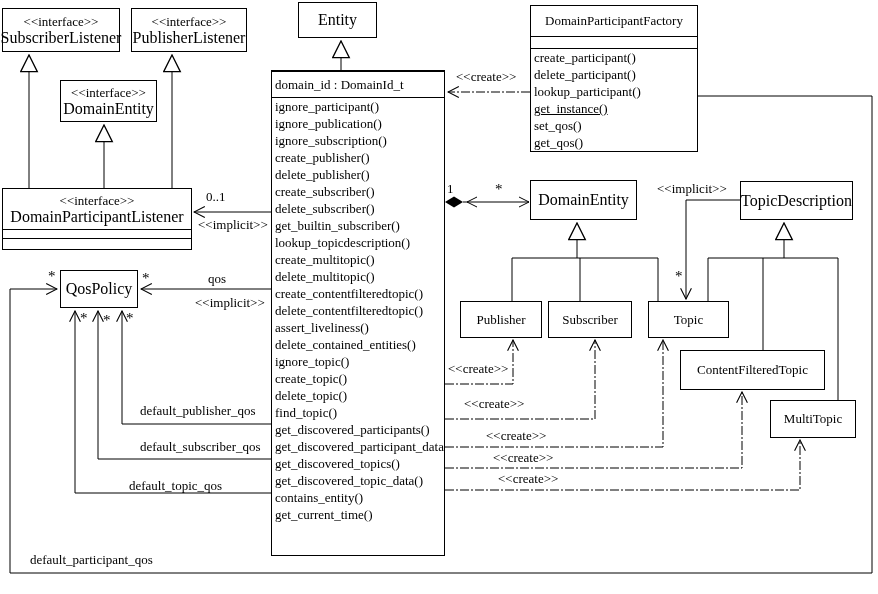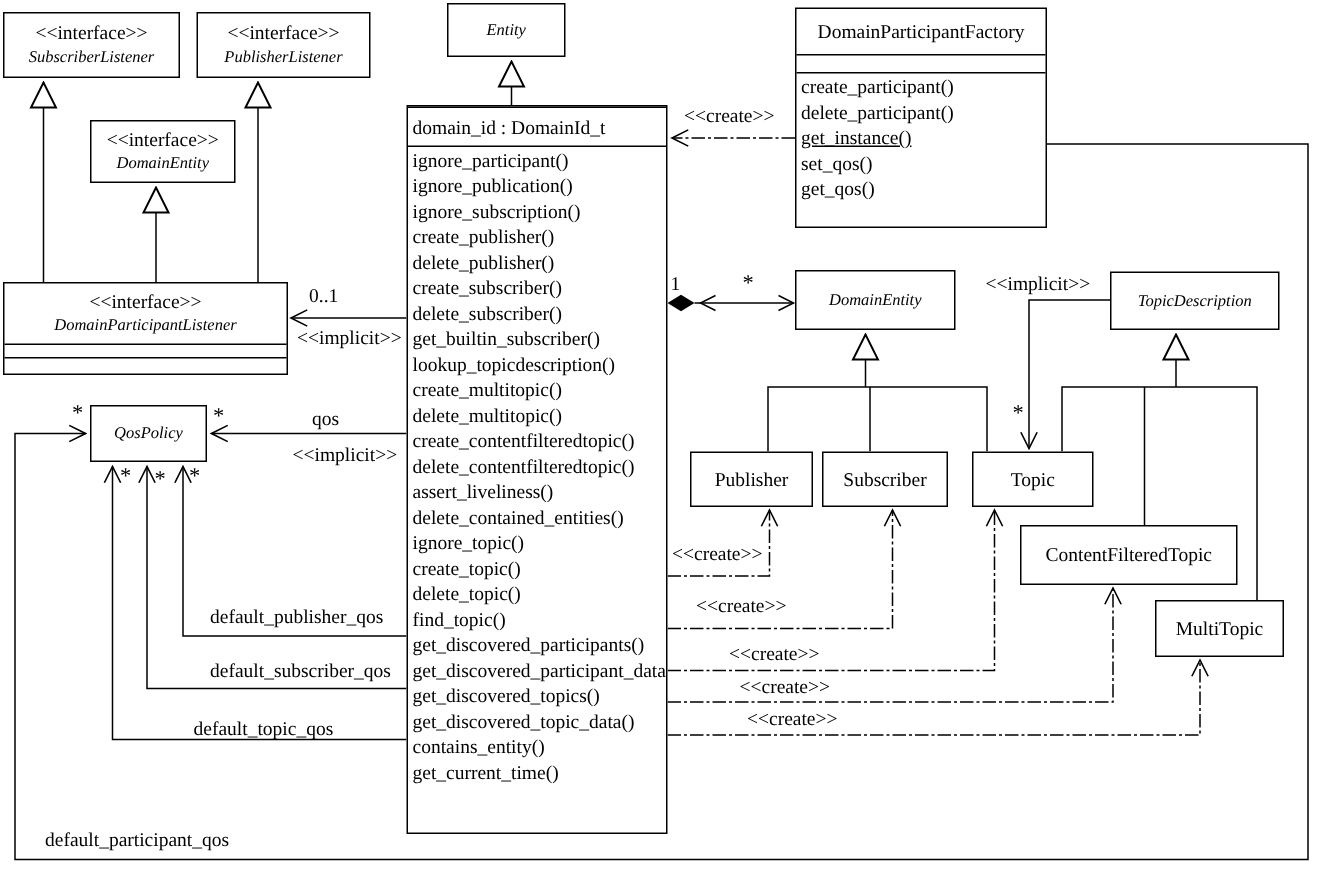--- a/index.html
+++ b/index.html
@@ -3,21 +3,21 @@
 <meta charset="utf-8">
 <style>
   *{margin:0;padding:0;box-sizing:border-box}
   html,body{background:#fff}
   .canvas{position:relative;width:878px;height:594px;background:#ffffff;
     font-family:"Liberation Serif","DejaVu Serif",serif;color:#000;overflow:hidden}
   svg.wires{position:absolute;left:0;top:0;width:878px;height:594px;z-index:0}
   .cls{position:absolute;background:#fff;border:1px solid #000;z-index:1}
   .hdr{display:flex;flex-direction:column;justify-content:center;align-items:center;text-align:center}
   .stereo{font-size:13px;line-height:16px}
-  .iname{font-size:11px;font-style:italic;line-height:16px}
+  .iname{font-size:16px;line-height:16px}
   .cname{font-size:13px;font-weight:normal;line-height:16px}
   .compart{border-top:1px solid #000}
   .m-row{font-size:13px;line-height:17px;padding-left:3px;white-space:nowrap;overflow:hidden}
   .u{text-decoration:underline}
   .lbl{position:absolute;z-index:2;font-size:13px;line-height:13px;white-space:nowrap}
   .star{font-size:15px}
 </style>
 </head>
 <body>
 
@@ -120,20 +120,21 @@
   </div>
 
   <div class="cls" style="left:530px;top:5px;width:168px;height:147px">
     <div class="hdr" style="height:30px">
         <div class="cname">DomainParticipantFactory</div>
       </div>
     <div class="compart" style="height:12px"></div>
     <div class="compart">
         <div class="m-row">create_participant()</div>
         <div class="m-row">delete_participant()</div>
+        <div class="m-row">lookup_participant()</div>
         <div class="m-row u">get_instance()</div>
         <div class="m-row">set_qos()</div>
         <div class="m-row">get_qos()</div>
       </div>
   </div>
 
   <div class="cls" style="left:271px;top:70px;width:174px;height:486px">
     <div class="compart" style="height:26px;display:flex;flex-direction:column;justify-content:center">
         <div class="m-row">domain_id : DomainId_t</div>
       </div>

